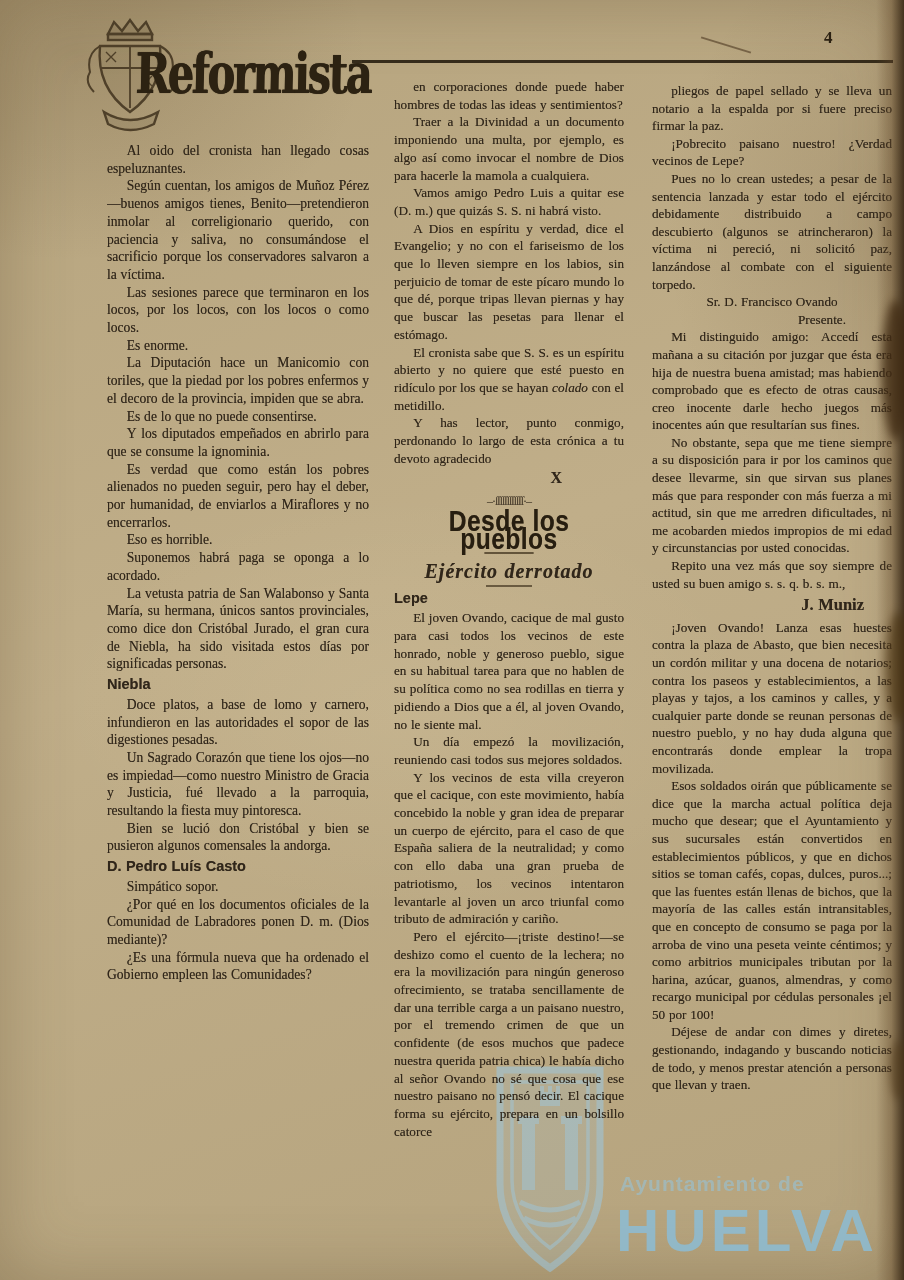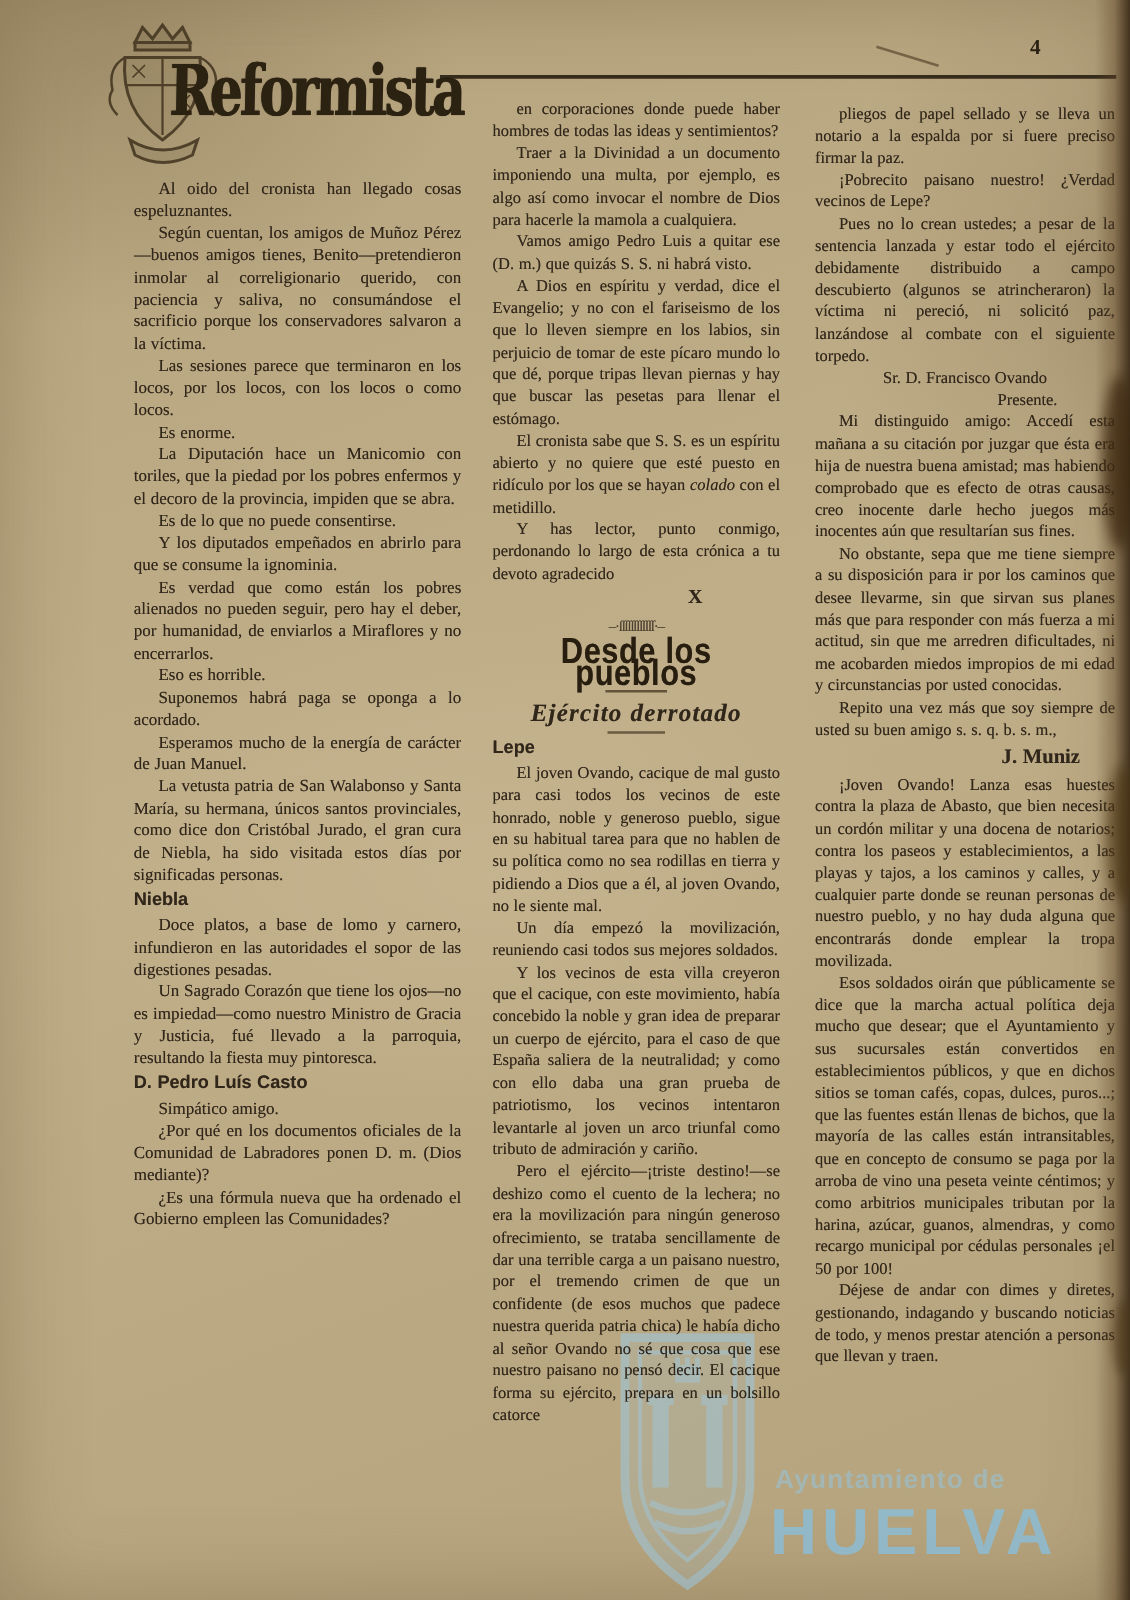--- a/index.html
+++ b/index.html
@@ -56,21 +56,21 @@
   .blk-center{text-align:center; text-indent:0;}
   .blk-rightpad{text-align:right; text-indent:0; padding-right:46px;}
   .blk-sig{text-align:right; font-weight:bold; font-size:16.5px;
            padding-right:28px; text-indent:0; margin:4px 0 5px;}
   
   .watermark{position:absolute; left:0; top:0; width:100%; height:100%; pointer-events:none;border-radius:18px;}
   .wm-shield{position:absolute; left:490px; top:1062px; width:120px; height:214px; opacity:.55;}
   .wm-line1{position:absolute; left:620px; top:1172px; font-family:"Liberation Sans", sans-serif;
             font-weight:bold; font-size:21px; letter-spacing:1px; color:rgba(148,196,223,.55); white-space:nowrap;}
   .wm-line2{position:absolute; left:616px; top:1196px; font-family:"Liberation Sans", sans-serif;
-            font-weight:bold; font-size:52px; letter-spacing:4px; color:rgba(138,190,219,.8); white-space:nowrap;}
+            font-weight:bold; font-size:60px; letter-spacing:4px; color:rgba(138,190,219,.8); white-space:nowrap;}
   
   .page-edge{position:absolute; right:0; top:0; width:28px; height:100%;
      background:linear-gradient(to right, rgba(90,66,38,0) 0%, rgba(96,70,40,.40) 55%, rgba(50,34,16,.85) 100%);}
   .edge-blob1{position:absolute; right:-6px; top:300px; width:28px; height:140px;
      background:#3c2710; border-radius:50%; filter:blur(5px); opacity:.75;}
   .edge-blob2{position:absolute; right:-8px; top:612px; width:26px; height:110px;
      background:#46300f; border-radius:50%; filter:blur(5px); opacity:.6;}
   .edge-blob3{position:absolute; right:-4px; top:1040px; width:18px; height:60px;
      background:#4a3416; border-radius:50%; filter:blur(4px); opacity:.5;}
 </style>
@@ -116,27 +116,27 @@
       <div class="blk blk-p"><span>Al oido del cronista han llegado cosas espeluznantes.</span></div>
       <div class="blk blk-p"><span>Según cuentan, los amigos de Muñoz Pérez—buenos amigos tienes, Benito—pretendieron inmolar al correligionario querido, con paciencia y saliva, no consumándose el sacrificio porque los conservadores salvaron a la víctima.</span></div>
       <div class="blk blk-p"><span>Las sesiones parece que terminaron en los locos, por los locos, con los locos o como locos.</span></div>
       <div class="blk blk-p"><span>Es enorme.</span></div>
       <div class="blk blk-p"><span>La Diputación hace un Manicomio con toriles, que la piedad por los pobres enfermos y el decoro de la provincia, impiden que se abra.</span></div>
       <div class="blk blk-p"><span>Es de lo que no puede consentirse.</span></div>
       <div class="blk blk-p"><span>Y los diputados empeñados en abrirlo para que se consume la ignominia.</span></div>
       <div class="blk blk-p"><span>Es verdad que como están los pobres alienados no pueden seguir, pero hay el deber, por humanidad, de enviarlos a Miraflores y no encerrarlos.</span></div>
       <div class="blk blk-p"><span>Eso es horrible.</span></div>
       <div class="blk blk-p"><span>Suponemos habrá paga se oponga a lo acordado.</span></div>
-      <div class="blk blk-p"><span>Esperamos mucho de la energía de carácter de Juan Manuel.</span></div>
       <div class="blk blk-p"><span>La vetusta patria de San Walabonso y Santa María, su hermana, únicos santos provinciales, como dice don Cristóbal Jurado, el gran cura de Niebla, ha sido visitada estos días por significadas personas.</span></div>
       <div class="blk blk-h"><span>Niebla</span></div>
       <div class="blk blk-p"><span>Doce platos, a base de lomo y carnero, infundieron en las autoridades el sopor de las digestiones pesadas.</span></div>
       <div class="blk blk-p"><span>Un Sagrado Corazón que tiene los ojos—no es impiedad—como nuestro Ministro de Gracia y Justicia, fué llevado a la parroquia, resultando la fiesta muy pintoresca.</span></div>
+      <div class="blk blk-p"><span>Bien se lució don Cristóbal y bien se pusieron algunos comensales la andorga.</span></div>
       <div class="blk blk-h"><span>D. Pedro Luís Casto</span></div>
-      <div class="blk blk-p"><span>Simpático amigo.</span></div>
+      <div class="blk blk-p"><span>Simpático sopor.</span></div>
       <div class="blk blk-p"><span>¿Por qué en los documentos oficiales de la Comunidad de Labradores ponen D. m. (Dios mediante)?</span></div>
       <div class="blk blk-p"><span>¿Es una fórmula nueva que ha ordenado el Gobierno empleen las Comunidades?</span></div>
     </div>
   <div class="col" id="col2">
       <div class="blk blk-p"><span>en corporaciones donde puede haber hombres de todas las ideas y sentimientos?</span></div>
       <div class="blk blk-p"><span>Traer a la Divinidad a un documento imponiendo una multa, por ejemplo, es algo así como invocar el nombre de Dios para hacerle la mamola a cualquiera.</span></div>
       <div class="blk blk-p"><span>Vamos amigo Pedro Luis a quitar ese (D. m.) que quizás S. S. ni habrá visto.</span></div>
       <div class="blk blk-p"><span>A Dios en espíritu y verdad, dice el Evangelio; y no con el fariseismo de los que lo lleven siempre en los labios, sin perjuicio de tomar de este pícaro mundo lo que dé, porque tripas llevan piernas y hay que buscar las pesetas para llenar el estómago.</span></div>
       <div class="blk blk-p"><span>El cronista sabe que S. S. es un espíritu abierto y no quiere que esté puesto en ridículo por los que se hayan </span><i>colado</i><span> con el metidillo.</span></div>
       <div class="blk blk-p"><span>Y has lector, punto conmigo, perdonando lo largo de esta crónica a tu devoto agradecido</span></div>

